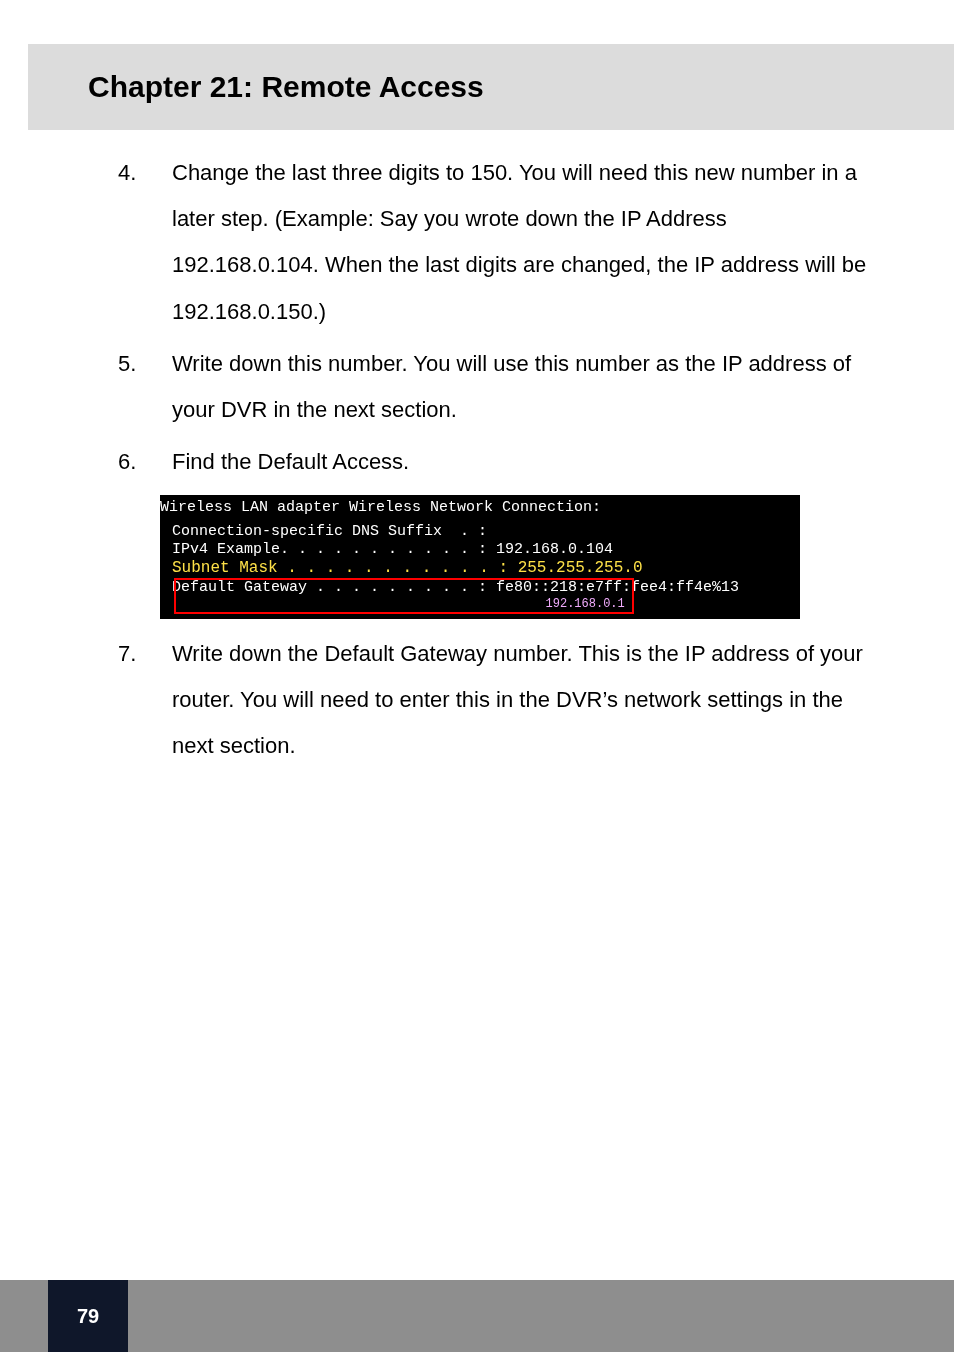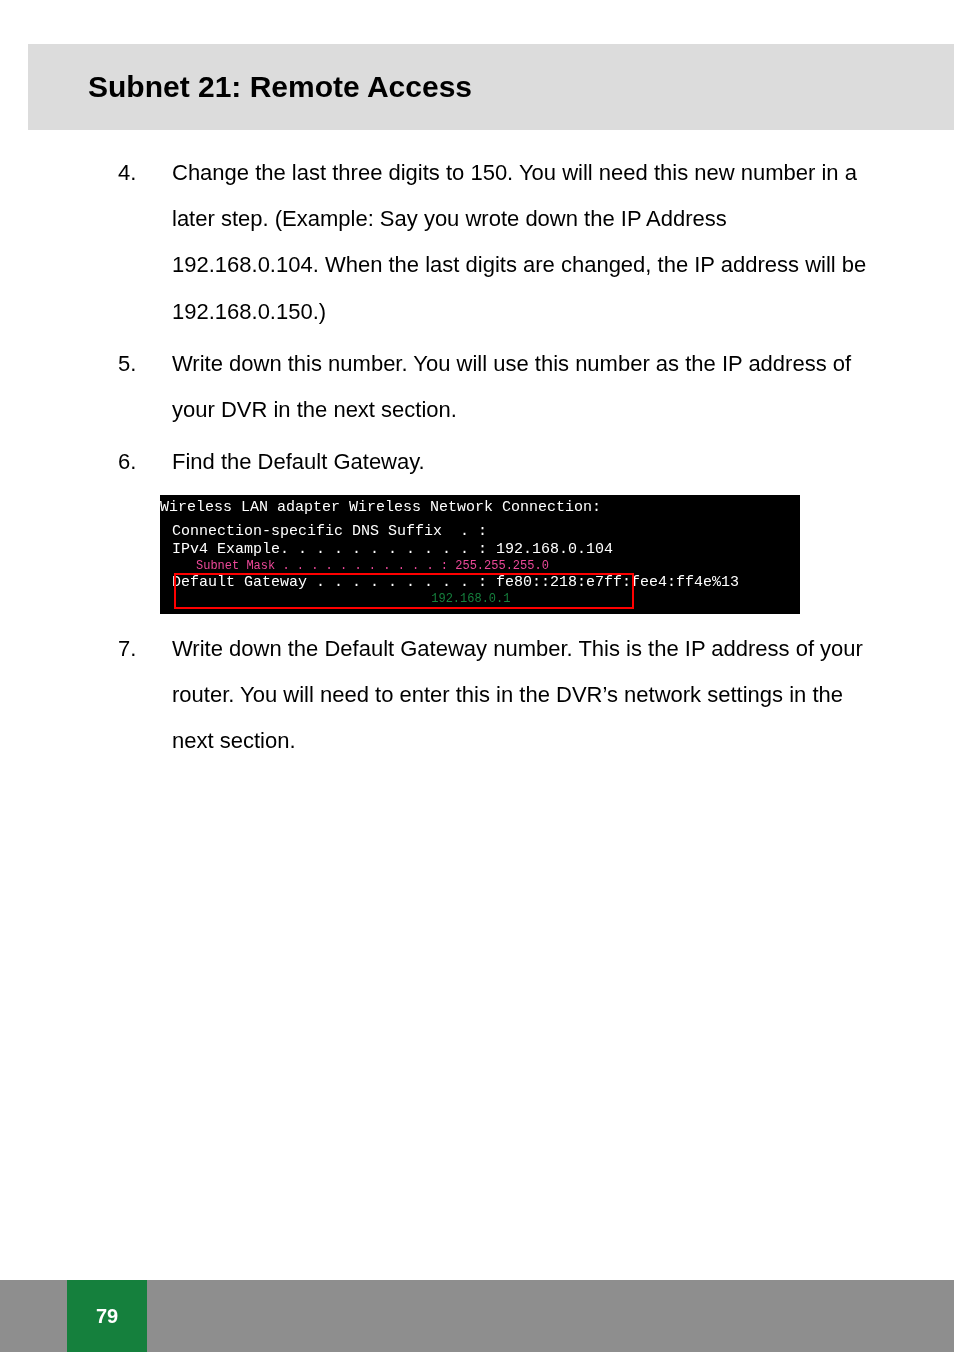--- a/index.html
+++ b/index.html
@@ -8,64 +8,64 @@
   .header-band { position: absolute; top: 44px; left: 28px; right: 0; height: 86px; background: #dcdcdc; padding-left: 60px; display: flex; align-items: center; }
   .chapter-title { font-size: 30px; font-weight: bold; color: #000; }
   .content { position: absolute; top: 150px; left: 118px; right: 80px; }
   ol.main-list { list-style: none; }
   ol.main-list > li { display: flex; font-size: 22px; line-height: 2.1; margin-bottom: 6px; }
   ol.main-list > li .num { width: 42px; flex: 0 0 42px; text-align: left; }
   ol.main-list > li .body { flex: 1; margin-left: 12px; }
   .terminal { margin: 10px 0 12px 42px; background: #000; color: #fff; font-family: "Courier New", monospace; font-size: 15px; line-height: 1.2; padding: 4px 6px 6px 0; width: 640px; overflow: hidden; }
   .terminal .t-head { color: #fff; margin-bottom: 6px; }
   .terminal .t-line { white-space: pre; margin-left: 12px; }
-  .terminal .subnet-line { color: #ec4899; white-space: pre; margin-left: 36px; font-size: 12px; }
-  .gateway-box { position: relative; display: inline-block; }
+  .terminal .subnet-line { color: #fde047; white-space: pre; margin-left: 12px; font-size: 16px; }
+  .gateway-box { position: relative; display: inline-block; text-align: center; }
   .red-outline { position: absolute; border: 2px solid #ff0000; left: 14px; top: -1px; width: 460px; height: 36px; pointer-events: none; }
   .footer-band { position: absolute; left: 0; right: 0; bottom: 0; height: 72px; background: #8e8e8e; }
-  .page-num-box { position: absolute; left: 67px; bottom: 0; height: 72px; width: 80px; background: #15803d; color: #fff; display: flex; align-items: center; justify-content: center; font-size: 20px; font-weight: bold; }
+  .page-num-box { position: absolute; left: 48px; bottom: 0; height: 72px; width: 80px; background: #0f172a; color: #fff; display: flex; align-items: center; justify-content: center; font-size: 20px; font-weight: bold; }
 </style>
 </head>
 <body>
 
 <div class="page">
 
   <div class="header-band">
-    <div class="chapter-title">Subnet 21: Remote Access</div>
+    <div class="chapter-title">Chapter 21: Remote Access</div>
   </div>
 
   <div class="content">
     <ol class="main-list">
 
       <li>
         <span class="num">4.</span>
         <span class="body">Change the last three digits to 150. You will need this new number in a later step. (Example: Say you wrote down the IP Address 192.168.0.104. When the last digits are changed, the IP address will be 192.168.0.150.)</span>
       </li>
 
       <li>
         <span class="num">5.</span>
         <span class="body">Write down this number. You will use this number as the IP address of your DVR in the next section.</span>
       </li>
 
       <li>
         <span class="num">6.</span>
-        <span class="body">Find the Default Gateway.</span>
+        <span class="body">Find the Default Access.</span>
       </li>
 
     </ol>
 
     <div class="terminal">
       <div class="t-head">Wireless LAN adapter Wireless Network Connection:</div>
       <div class="t-line">Connection-specific DNS Suffix  . :</div>
       <div class="t-line">IPv4 Example. . . . . . . . . . . : 192.168.0.104</div>
       <div class="subnet-line">Subnet Mask . . . . . . . . . . . : 255.255.255.0</div>
       <div class="gateway-box">
         <div class="red-outline"></div>
         <div class="t-line">Default Gateway . . . . . . . . . : fe80::218:e7ff:fee4:ff4e%13</div>
-        <div class="t-line" style="color:#15803d; font-size:12px;">                                    192.168.0.1</div>
+        <div class="t-line" style="color:#f0abfc; font-size:12px;">                                    192.168.0.1</div>
       </div>
     </div>
 
     <ol class="main-list">
       <li>
         <span class="num">7.</span>
         <span class="body">Write down the Default Gateway number. This is the IP address of your router. You will need to enter this in the DVR’s network settings in the next section.</span>
       </li>
     </ol>
 

